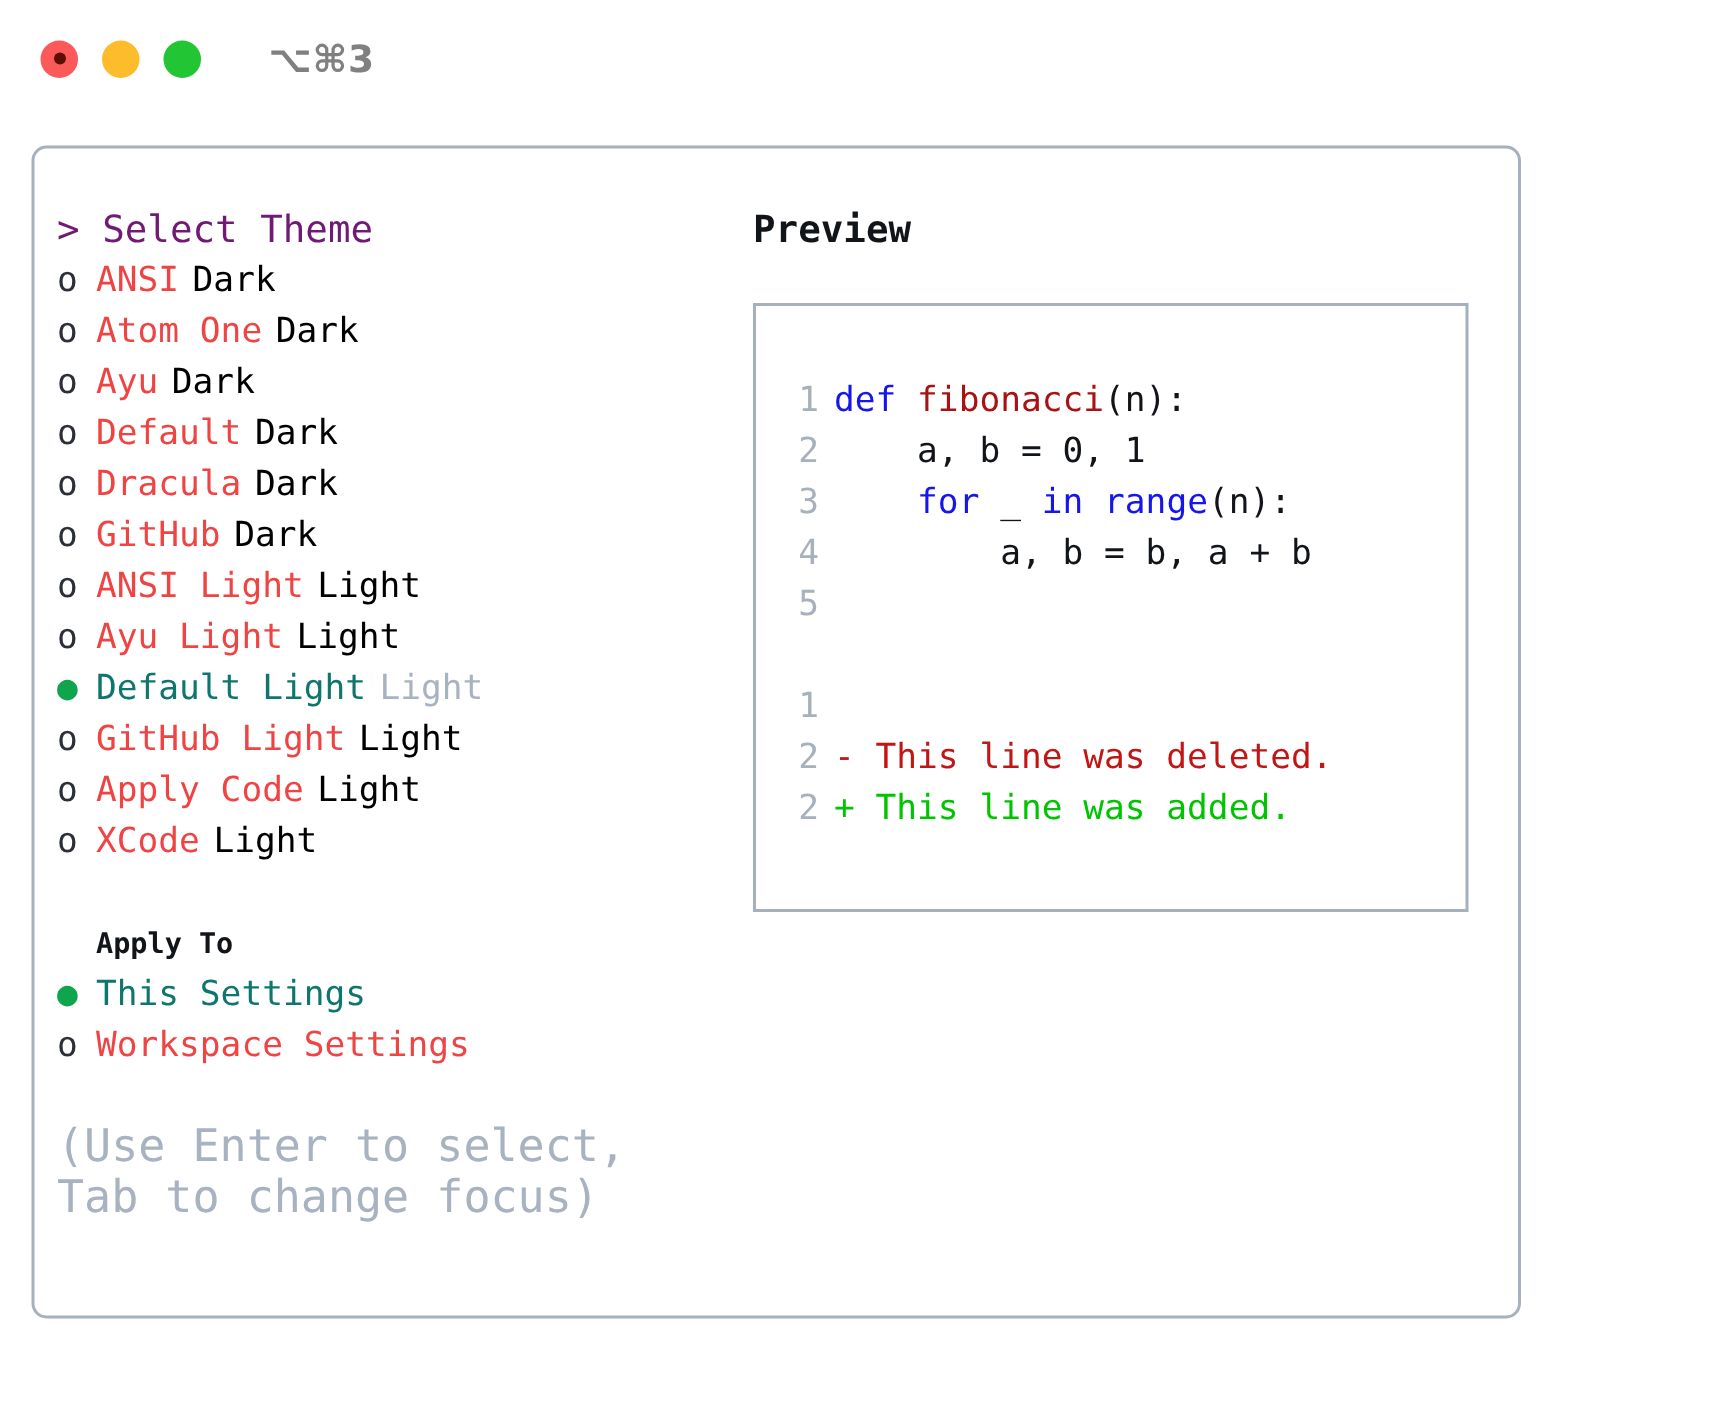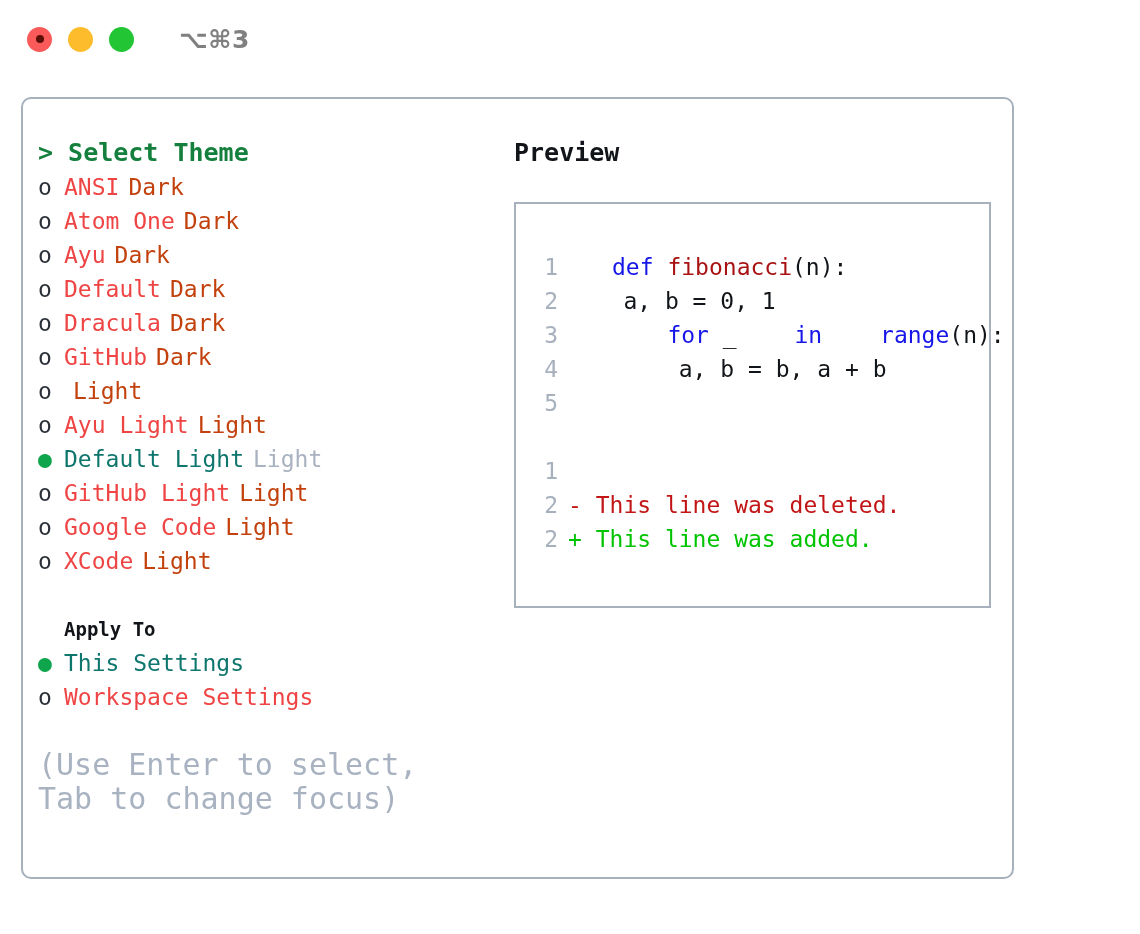--- a/index.html
+++ b/index.html
@@ -78,22 +78,22 @@
   
   #left-col {
     position: absolute;
     left: 15px;
     top: 37px;
     width: 450px;
   }
 
   .hdr {
     font-size: 25px;
-    font-weight: bold;
-    color: #15803d;
+    font-weight: normal;
+    color: #701a75;
     line-height: 34px;
     white-space: pre;
   }
 
   .opt-row {
     display: flex;
     align-items: baseline;
     line-height: 34px;
     font-size: 23px;
     white-space: pre;
@@ -106,21 +106,21 @@
     font-size: 23px;
     line-height: 34px;
     color: #2b3038;
   }
   .marker.sel { color: #0ea54c; }
 
   .opt-name { color: #ef4444; }
   .opt-row.selected .opt-name { color: #0f766e; }
 
   .opt-suffix {
-    color: #c2410c;
+    color: #000000;
     margin-left: 9px;
   }
   .opt-row.selected .opt-suffix { color: #a8b2c0; }
 
   .section-label {
     font-size: 19px;
     font-weight: bold;
     color: #111418;
     line-height: 34px;
     padding-left: 26px;
@@ -133,21 +133,21 @@
     margin-top: 34px;
     font-size: 30px;
     line-height: 34px;
     color: #a8b2c0;
     width: 400px;
   }
 
   
   #right-col {
     position: absolute;
-    left: 491px;
+    left: 479px;
     top: 37px;
     width: 490px;
   }
 
   #preview-title {
     font-size: 25px;
     font-weight: bold;
     color: #111418;
     line-height: 34px;
     white-space: pre;
@@ -174,21 +174,21 @@
     display: inline-block;
     width: 28px;
     flex: 0 0 28px;
     text-align: right;
     color: #a7b0bd;
     margin-right: 10px;
   }
 
   .code-blank { height: 34px; }
 
-  .tok-kw   { color: #1616e8; margin-left: 44px; }
+  .tok-kw   { color: #1616e8; }
   .tok-fn   { color: #a81212; }
   .tok-plain{ color: #111418; }
 
   .diff-ctx { color: #8a8a8a; }
   .diff-del { color: #c21616; }
   .diff-add { color: #00c400; }
 </style>
 </head>
 <body>
 
@@ -207,25 +207,25 @@
 
     <div id="left-col">
       <div class="hdr">&gt; Select Theme</div>
       <div id="theme-list">
           <div class="opt-row"><span class="marker">o</span><span class="opt-name">ANSI</span><span class="opt-suffix">Dark</span></div>
           <div class="opt-row"><span class="marker">o</span><span class="opt-name">Atom One</span><span class="opt-suffix">Dark</span></div>
           <div class="opt-row"><span class="marker">o</span><span class="opt-name">Ayu</span><span class="opt-suffix">Dark</span></div>
           <div class="opt-row"><span class="marker">o</span><span class="opt-name">Default</span><span class="opt-suffix">Dark</span></div>
           <div class="opt-row"><span class="marker">o</span><span class="opt-name">Dracula</span><span class="opt-suffix">Dark</span></div>
           <div class="opt-row"><span class="marker">o</span><span class="opt-name">GitHub</span><span class="opt-suffix">Dark</span></div>
-          <div class="opt-row"><span class="marker">o</span><span class="opt-suffix">Light</span></div>
+          <div class="opt-row"><span class="marker">o</span><span class="opt-name">ANSI Light</span><span class="opt-suffix">Light</span></div>
           <div class="opt-row"><span class="marker">o</span><span class="opt-name">Ayu Light</span><span class="opt-suffix">Light</span></div>
           <div class="opt-row selected"><span class="marker sel">●</span><span class="opt-name">Default Light</span><span class="opt-suffix">Light</span></div>
           <div class="opt-row"><span class="marker">o</span><span class="opt-name">GitHub Light</span><span class="opt-suffix">Light</span></div>
-          <div class="opt-row"><span class="marker">o</span><span class="opt-name">Google Code</span><span class="opt-suffix">Light</span></div>
+          <div class="opt-row"><span class="marker">o</span><span class="opt-name">Apply Code</span><span class="opt-suffix">Light</span></div>
           <div class="opt-row"><span class="marker">o</span><span class="opt-name">XCode</span><span class="opt-suffix">Light</span></div>
         </div>
 
       <div class="spacer-row"></div>
 
       <div class="section-label">Apply To</div>
       <div id="apply-list">
           <div class="opt-row selected"><span class="marker sel">●</span><span class="opt-name">This Settings</span></div>
           <div class="opt-row"><span class="marker">o</span><span class="opt-name">Workspace Settings</span></div>
         </div>

